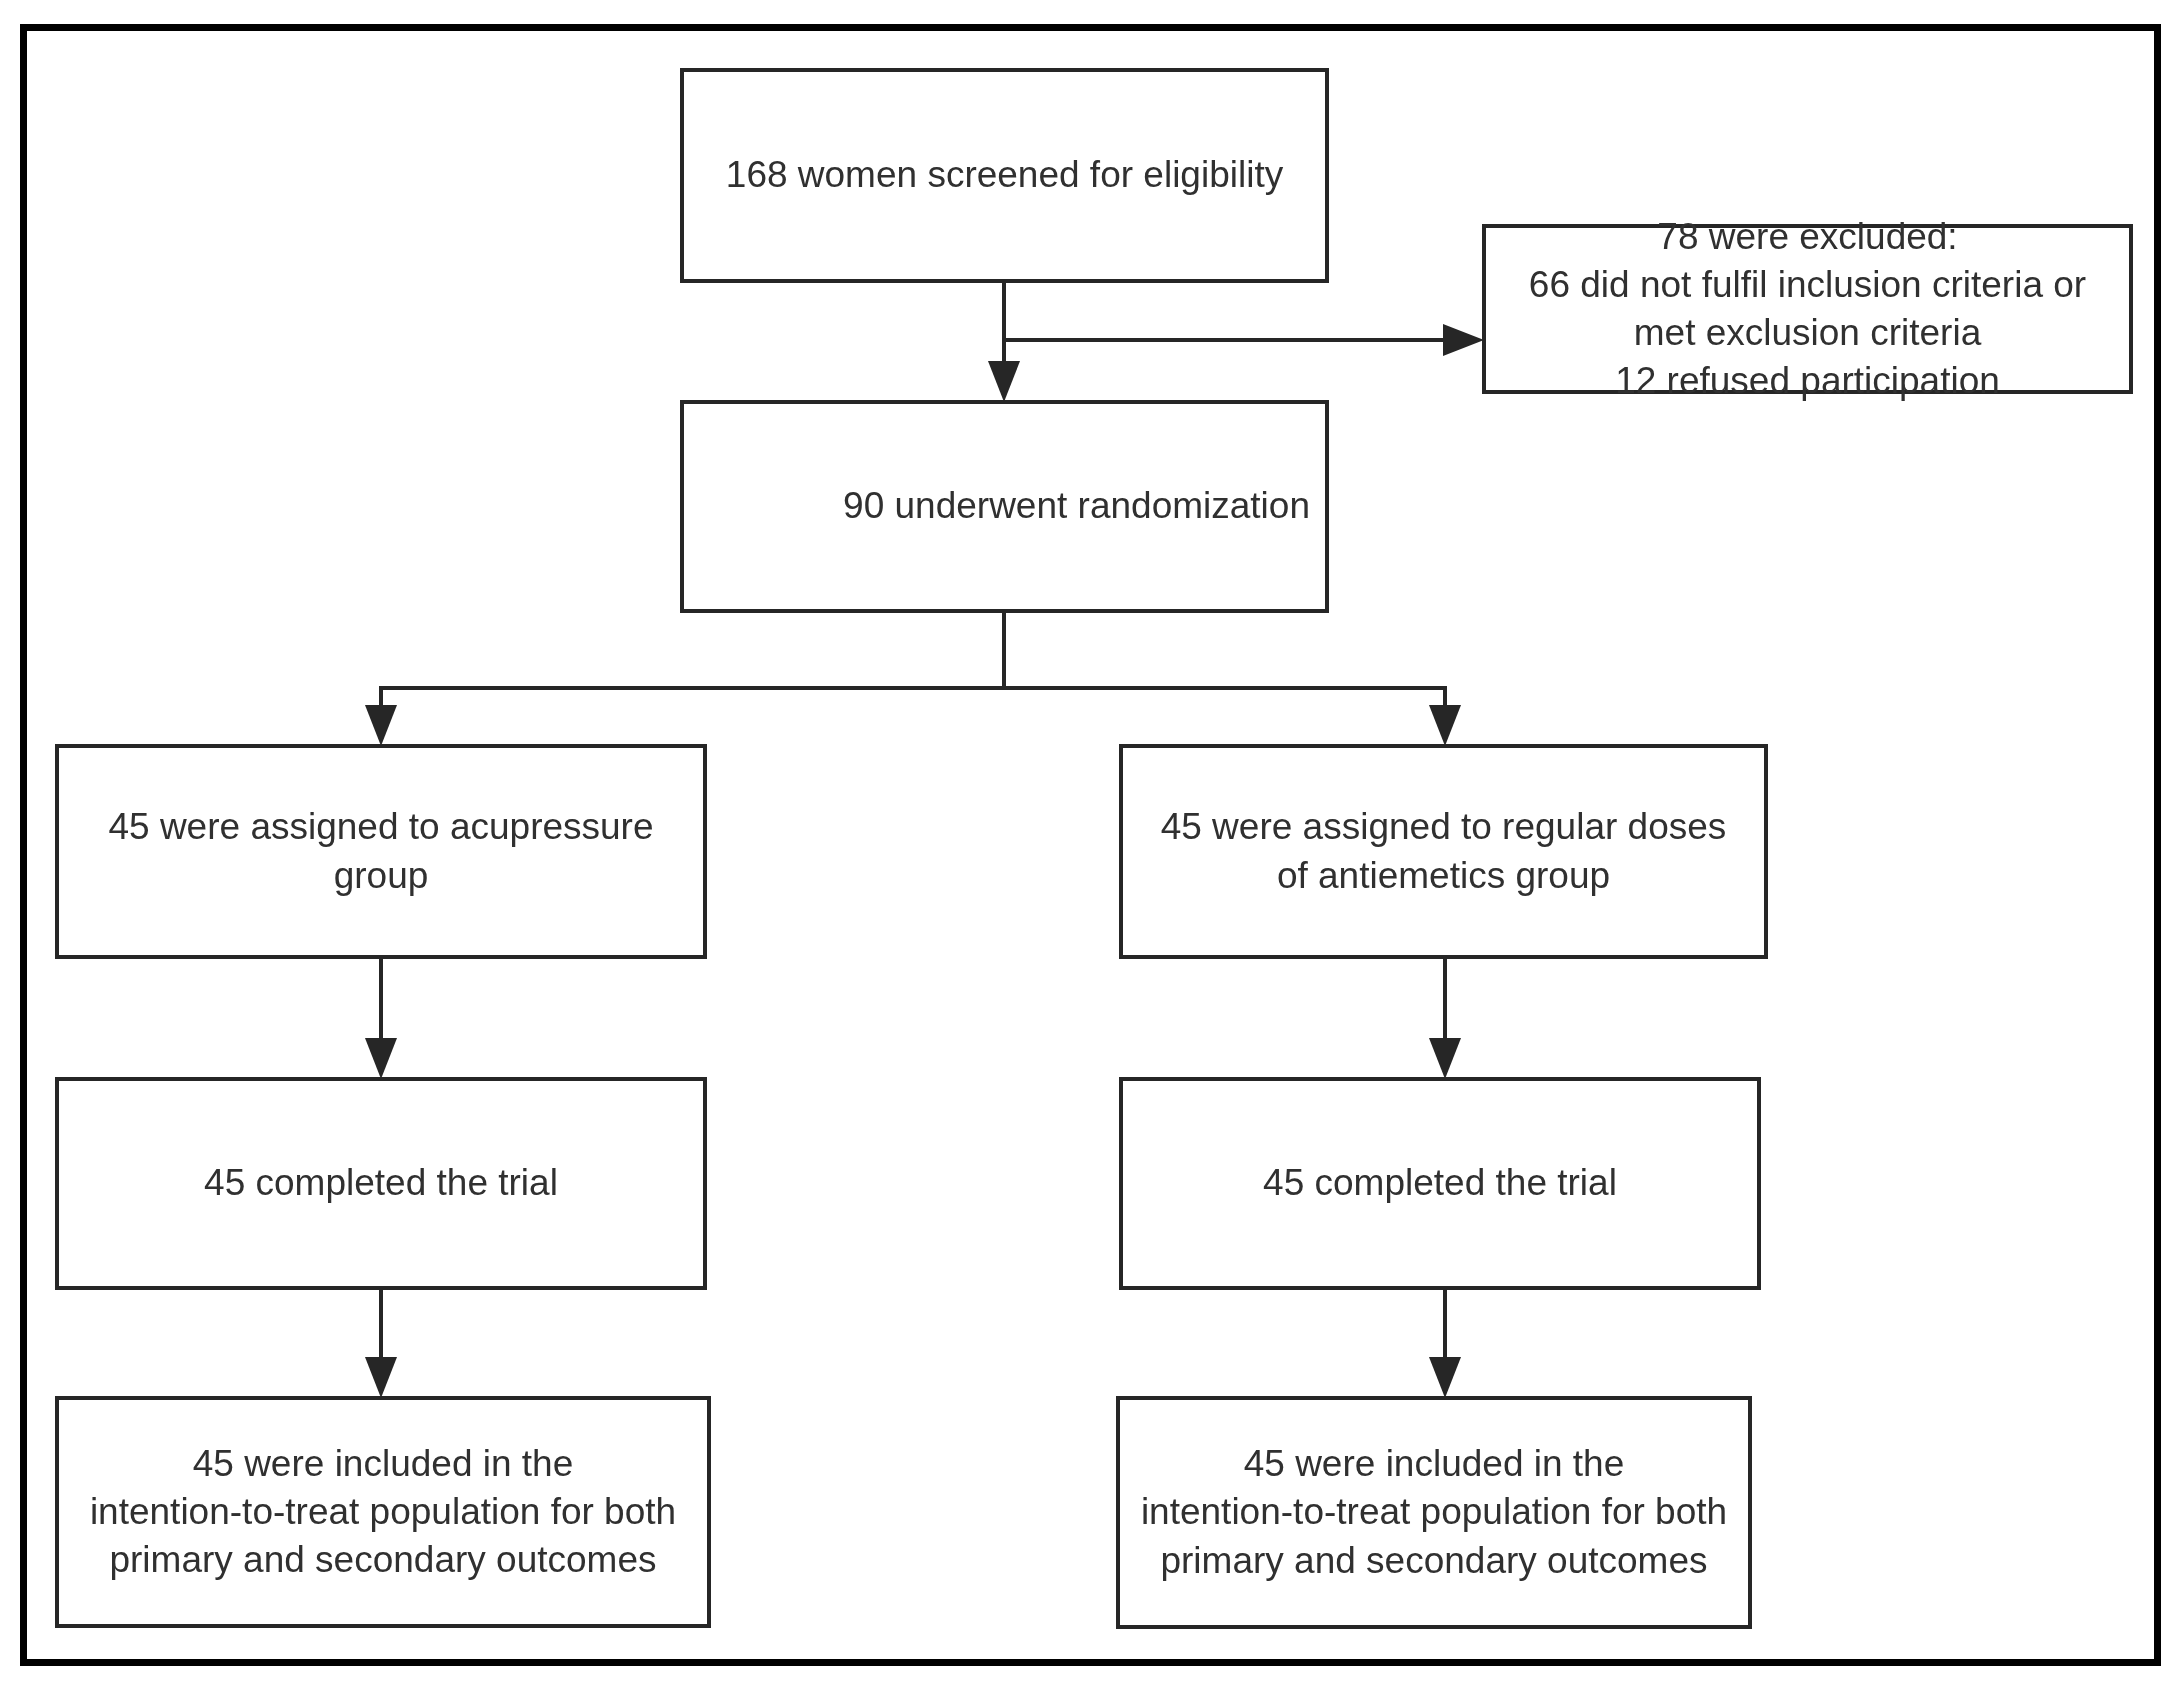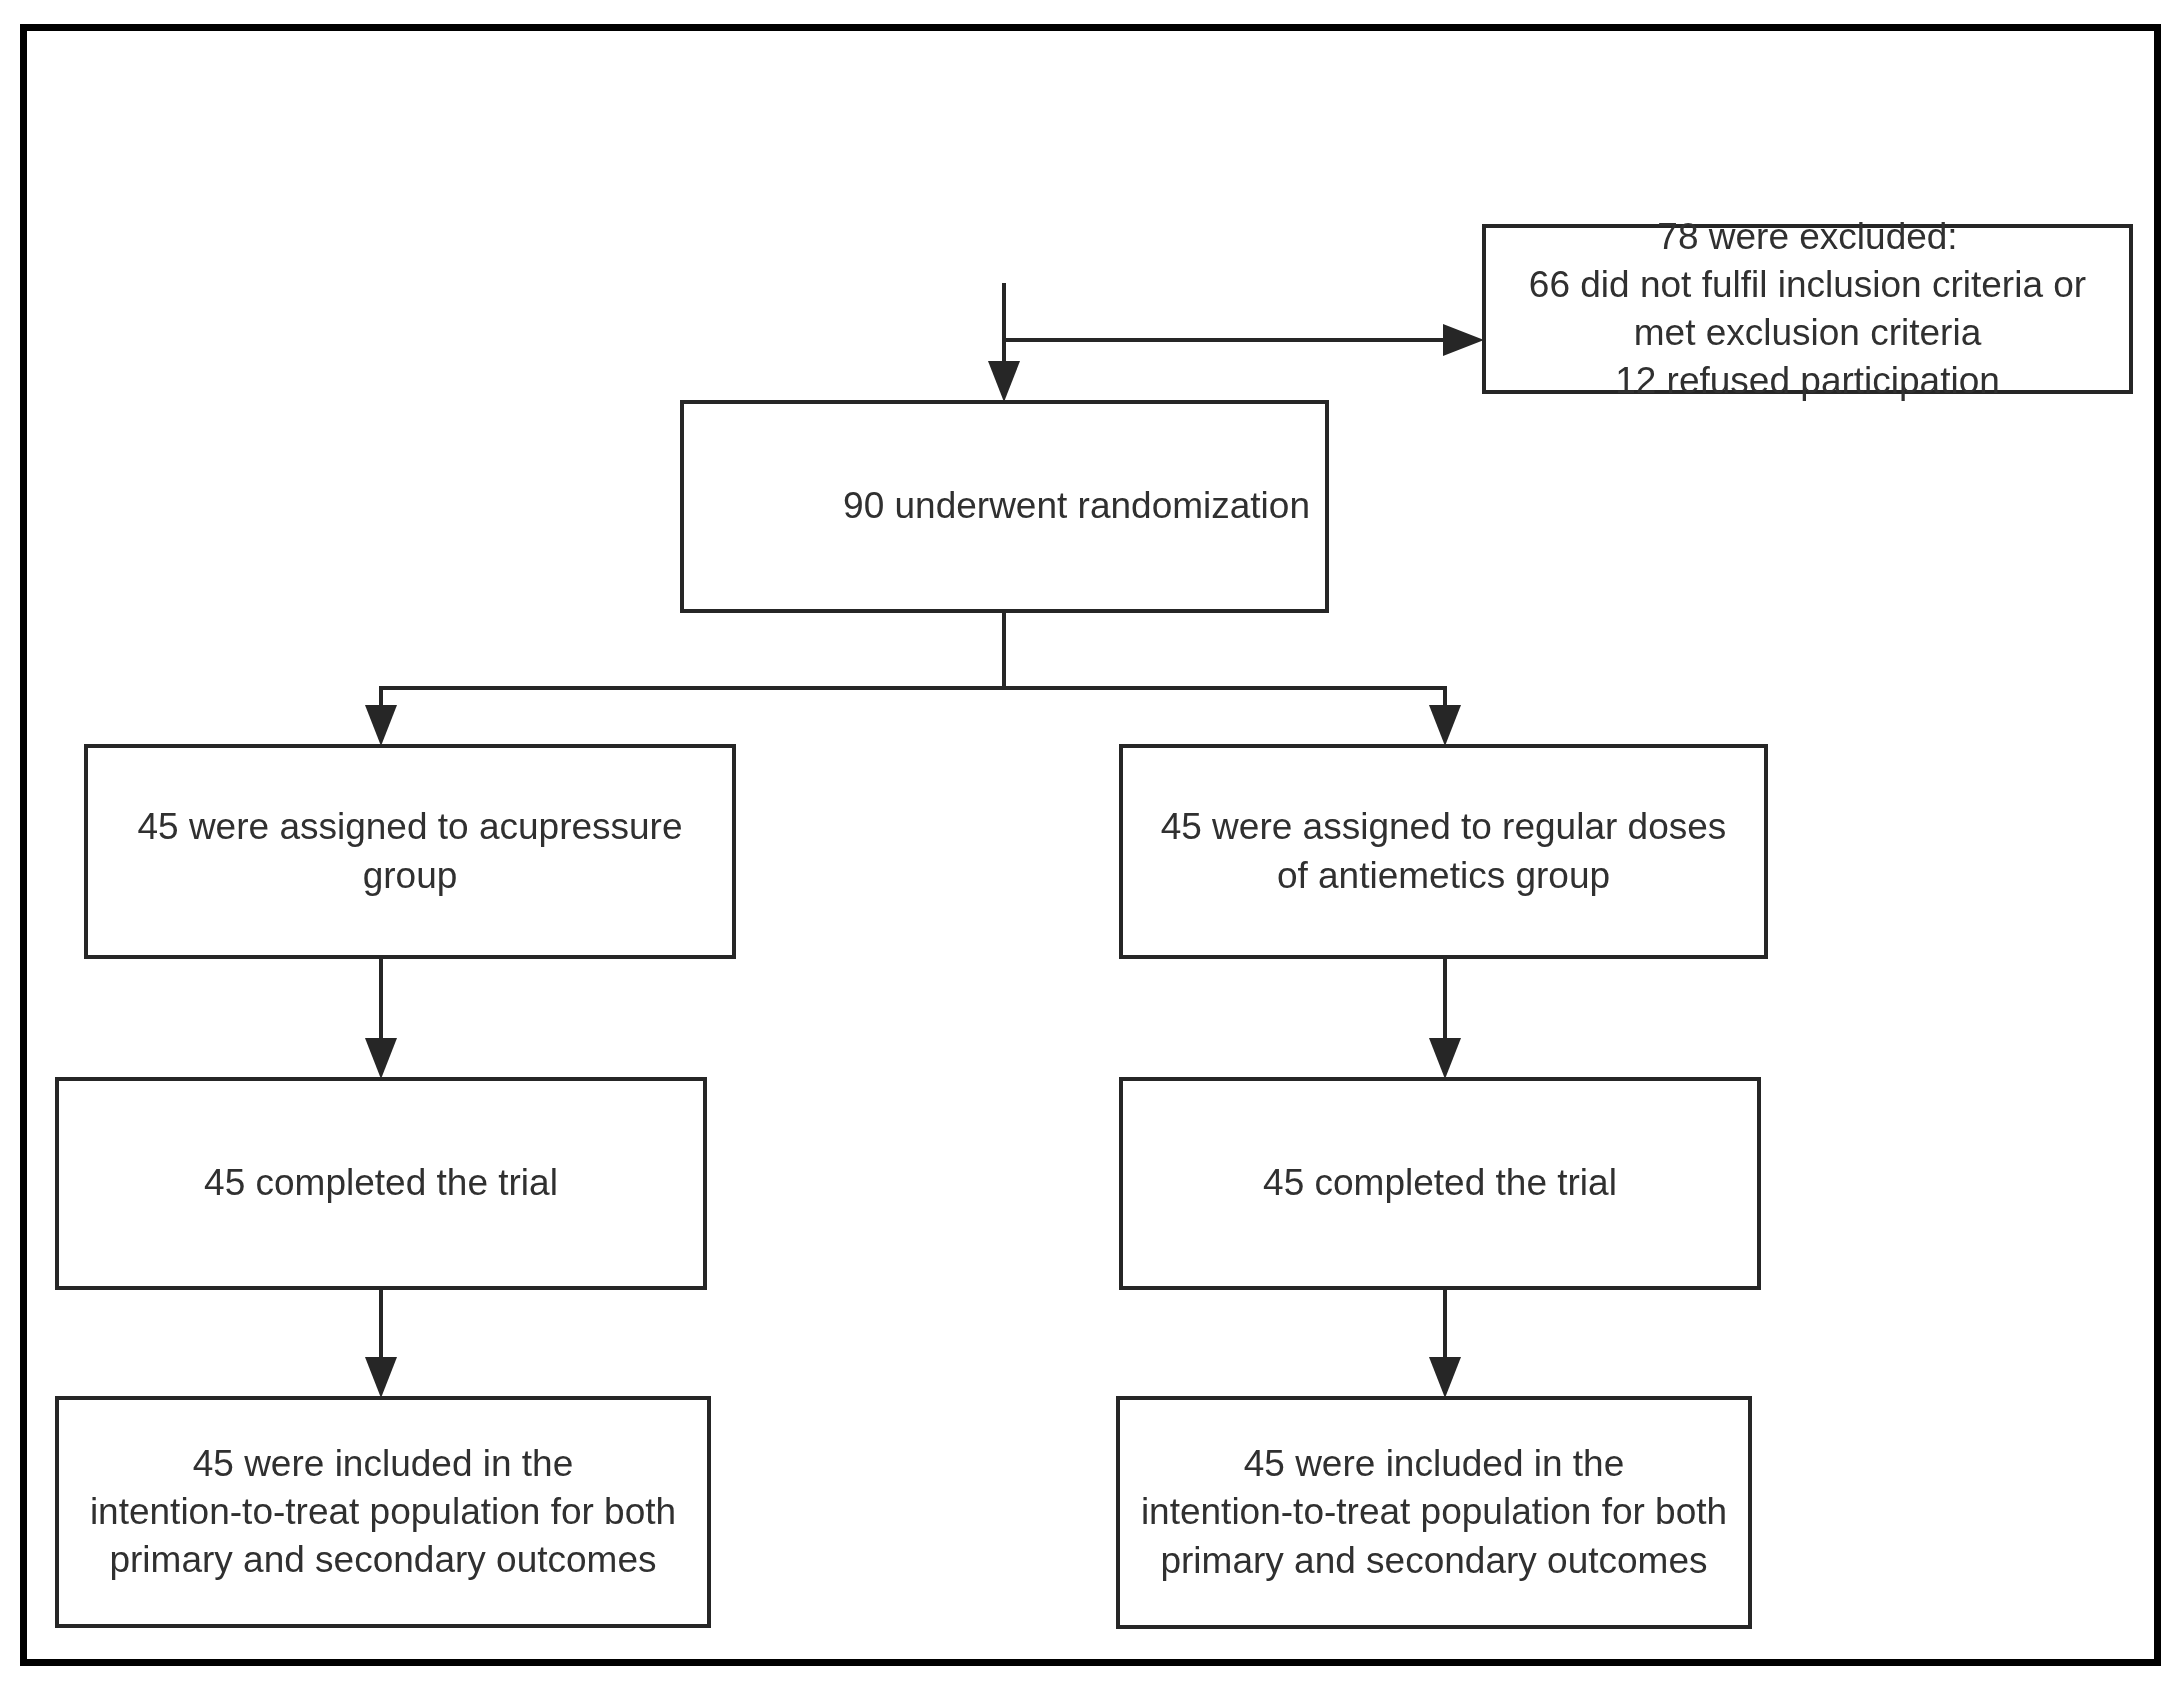--- a/index.html
+++ b/index.html
@@ -64,33 +64,36 @@
     z-index: 1;
   }
 </style>
 </head>
 <body>
 
 <div id="canvas">
 
   <div class="outer-frame"></div>
 
+  <div class="node" style="left:680px; top:68px; width:649px; height:215px;">
+    <span class="node-text">168 women screened for eligibility</span>
+  </div>
 
   <div class="node" style="left:1482px; top:224px; width:651px; height:170px;">
     <span class="node-text">78 were excluded:
 66 did not fulfil inclusion criteria or
 met exclusion criteria
 12 refused participation</span>
   </div>
 
   <div class="node" style="left:680px; top:400px; width:649px; height:213px;justify-content:flex-end;">
     <span class="node-text">90 underwent randomization</span>
   </div>
 
-  <div class="node" style="left:55px; top:744px; width:652px; height:215px;margin-left:29px;">
+  <div class="node" style="left:55px; top:744px; width:652px; height:215px;">
     <span class="node-text">45 were assigned to acupressure
 group</span>
   </div>
 
   <div class="node" style="left:1119px; top:744px; width:649px; height:215px;">
     <span class="node-text">45 were assigned to regular doses
 of antiemetics group</span>
   </div>
 
   <div class="node" style="left:55px; top:1077px; width:652px; height:213px;">

